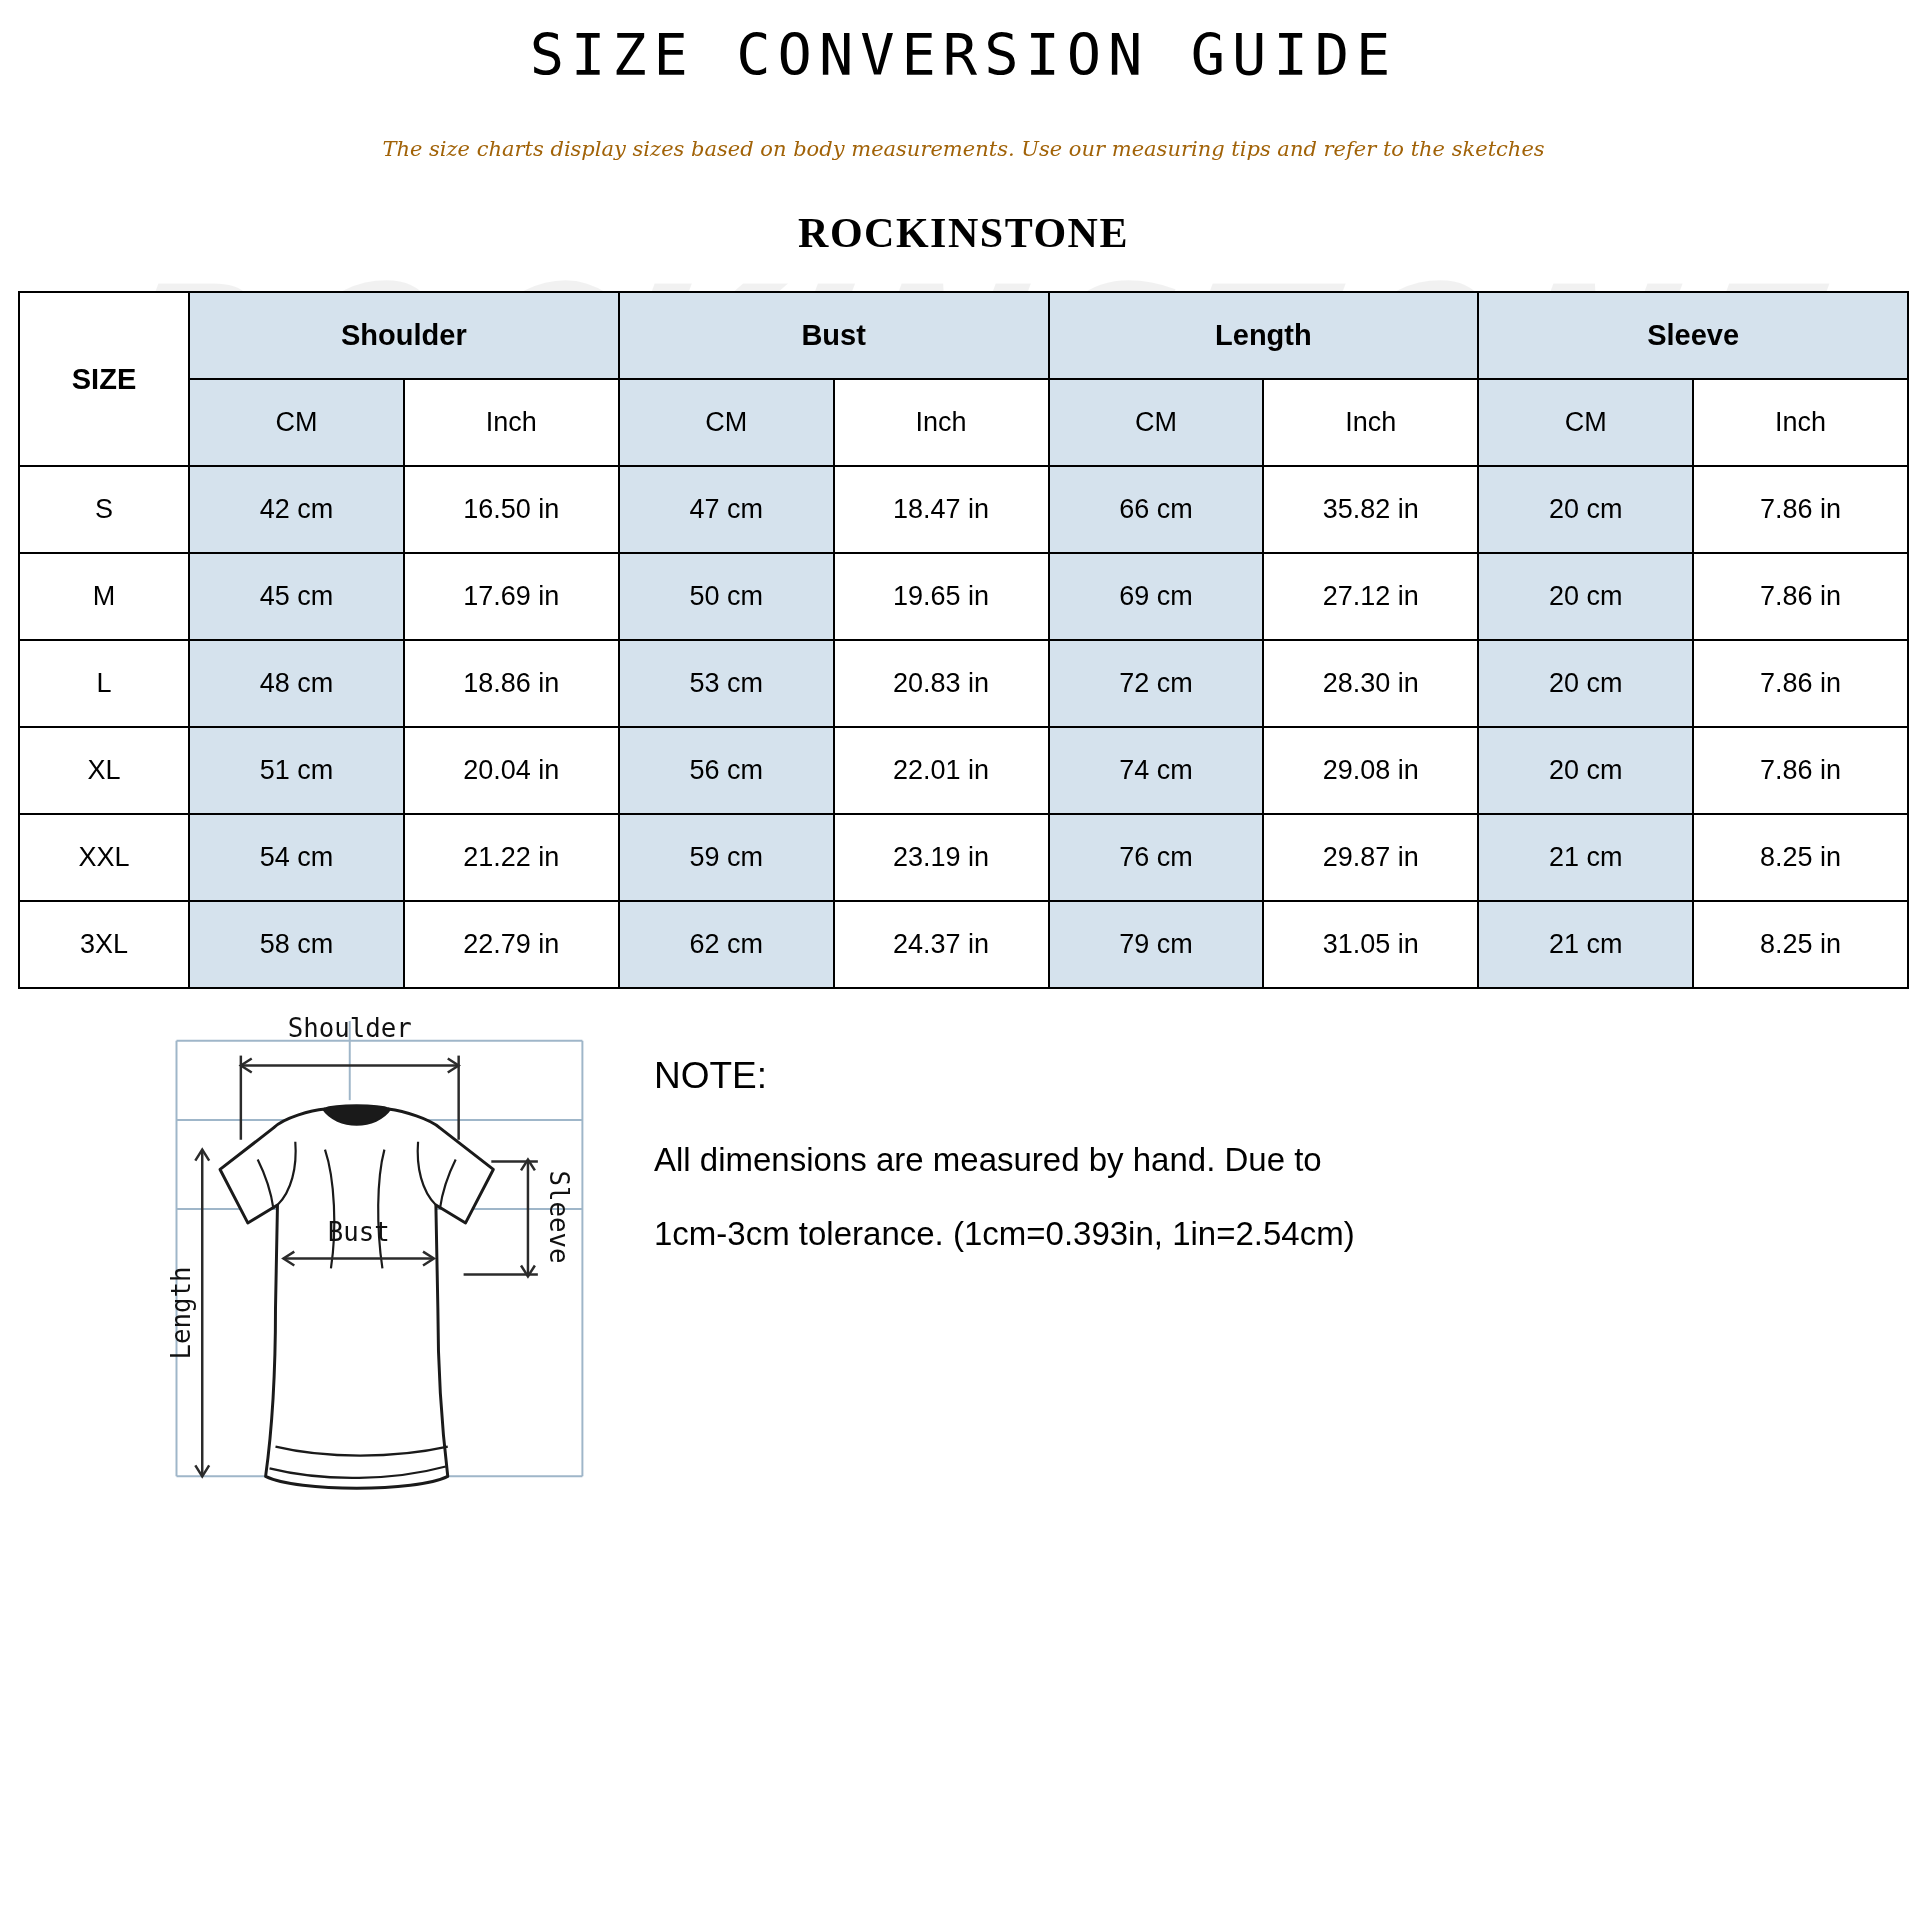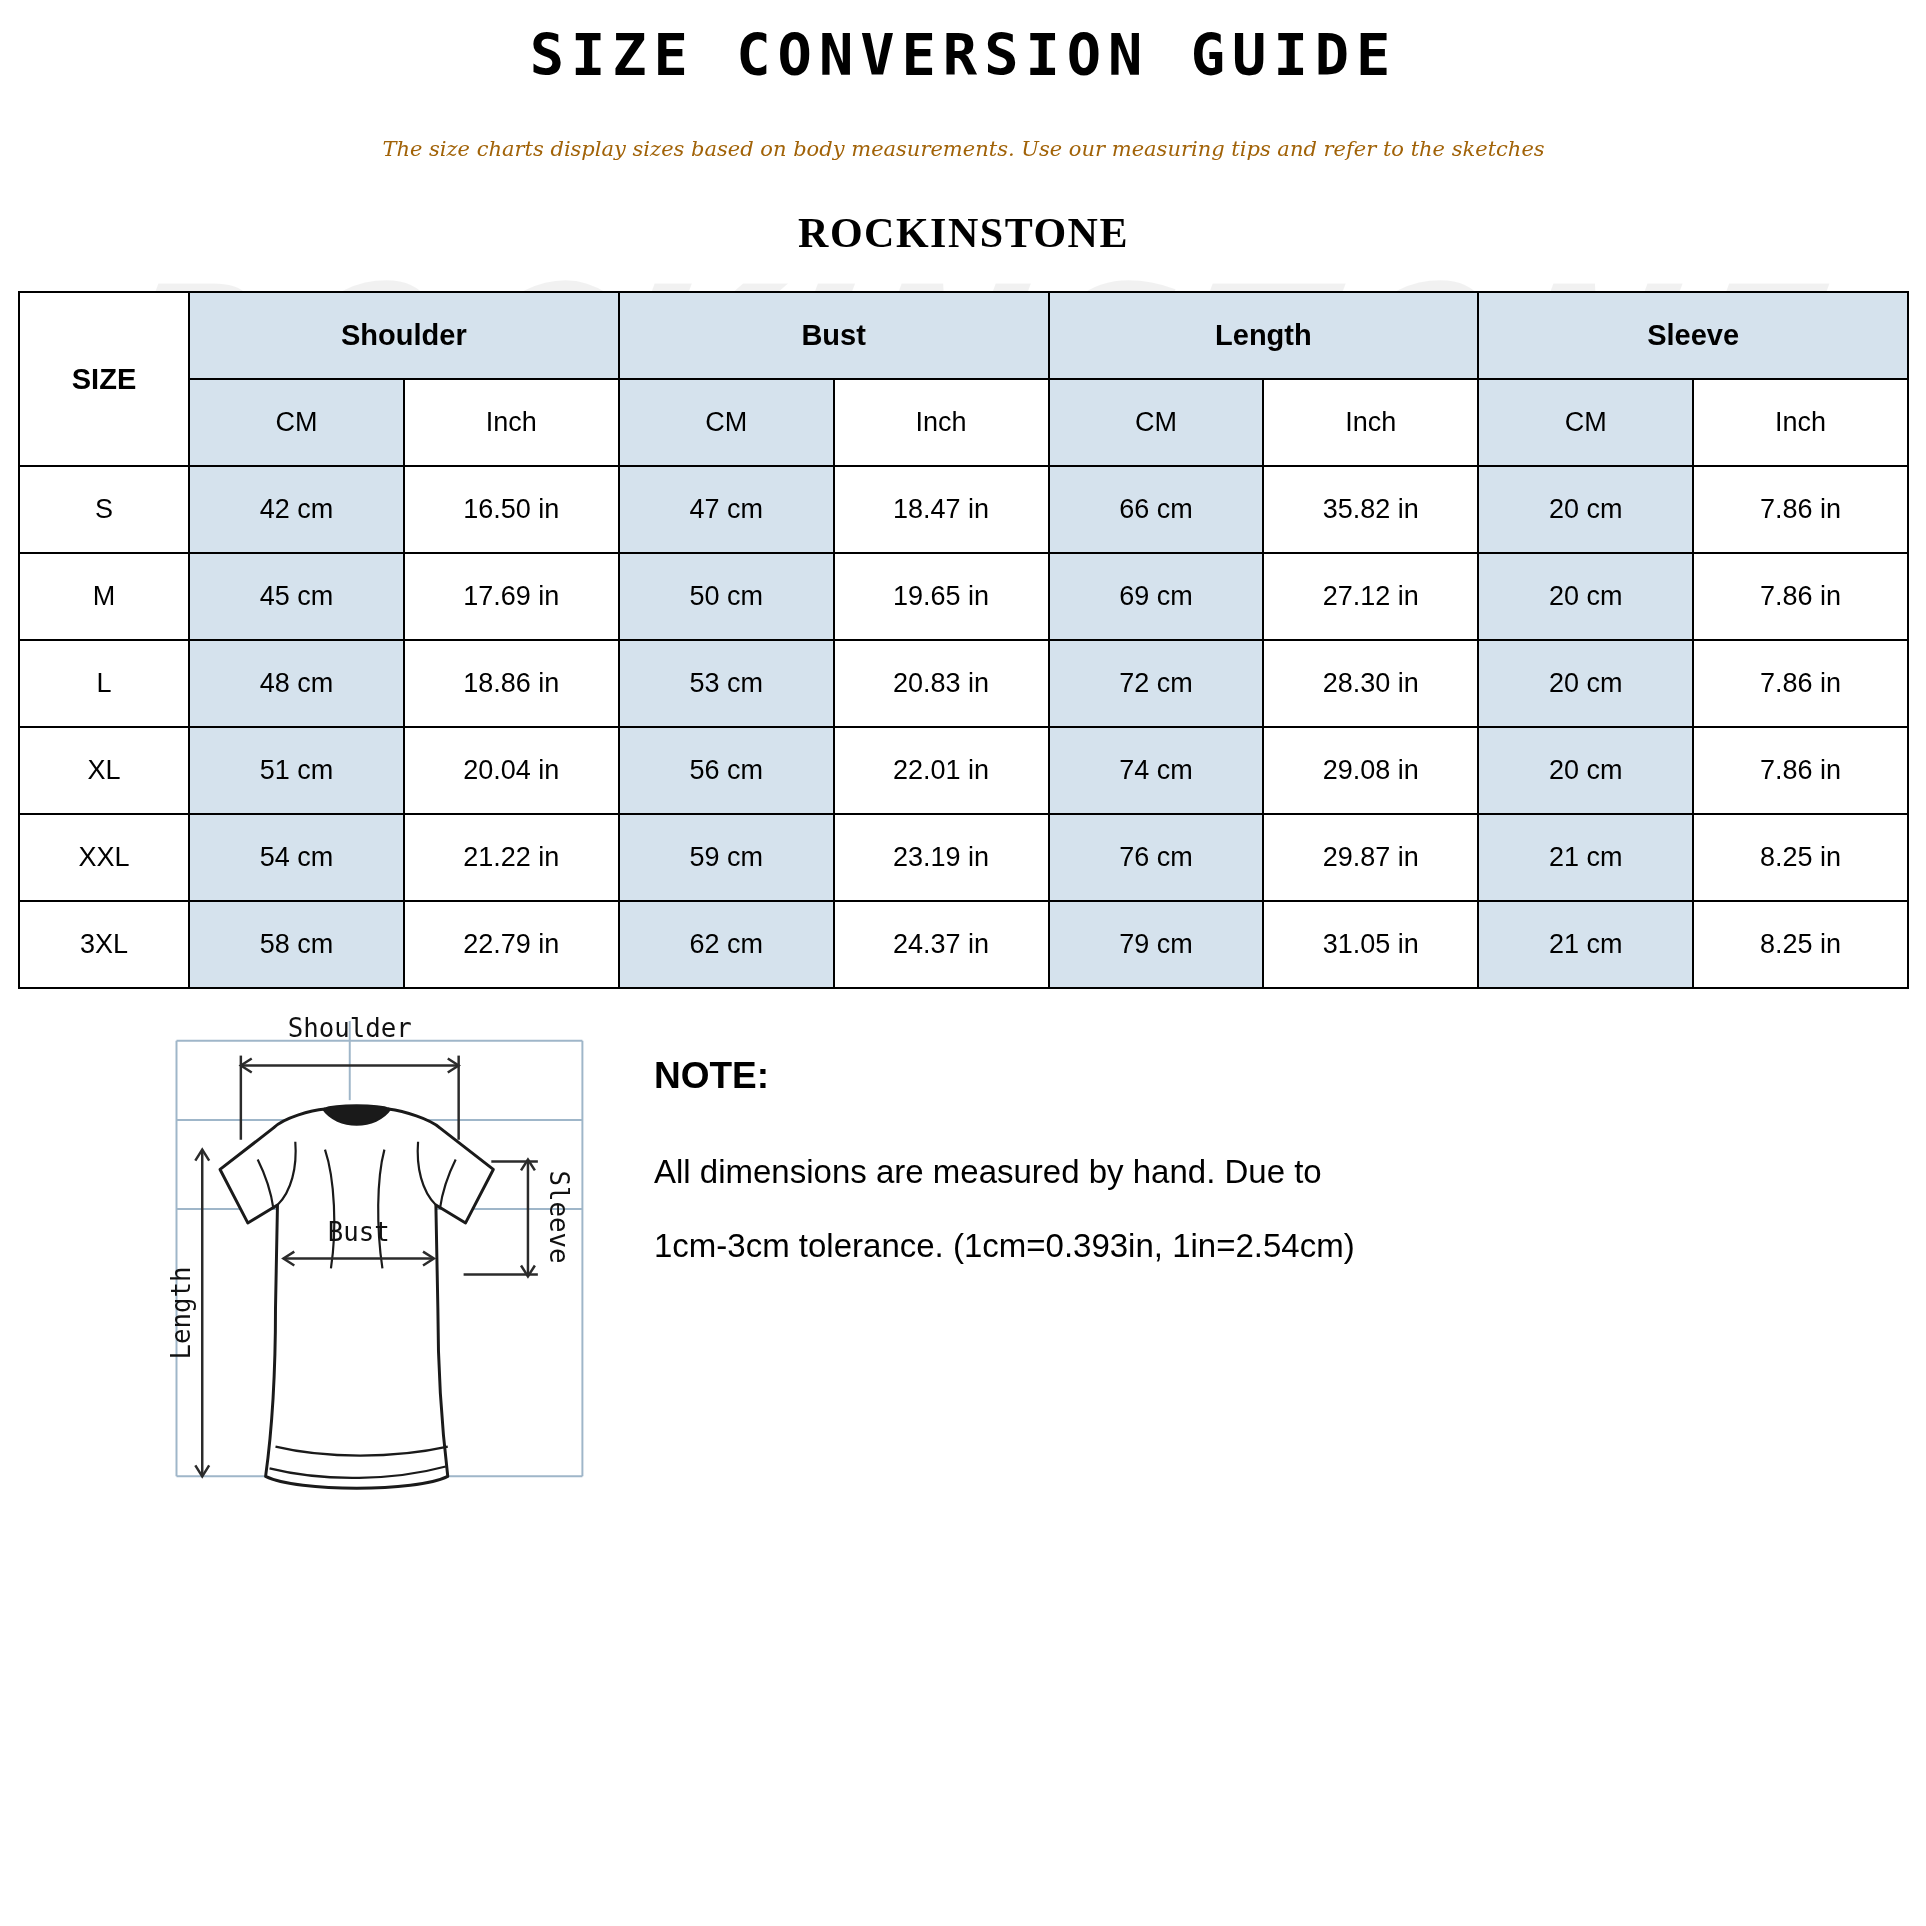--- a/index.html
+++ b/index.html
@@ -46,21 +46,21 @@
     color: rgba(0,0,0,0.055);
     white-space: nowrap;
     transform: skewX(-12deg) scaleY(1.25);
   }
 
   
   .title {
     text-align: center;
     font-family: "DejaVu Sans Mono", monospace;
     font-size: 57px;
-    font-weight: 700;
+    font-weight: 400;
     letter-spacing: 7px;
     margin-top: 22px;
     position: relative;
     z-index: 2;
   }
   .subtitle {
     text-align: center;
     font-size: 30px;
     font-weight: 700;
     margin-top: 36px;
@@ -151,22 +151,22 @@
     justify-content: center;
     padding-top: 6px;
   }
   .note-wrap {
     flex: 1;
     padding-left: 22px;
     padding-top: 50px;
   }
   .note-title {
     font-size: 37px;
-    font-weight: 700;
-    margin-bottom: 48px;
+    font-weight: 400;
+    margin-bottom: 36px;
   }
   .note-body p {
     font-size: 33px;
     line-height: 1.62;
     margin: 0 0 20px 0;
     font-weight: 400;
   }
 </style>
 </head>
 <body>

